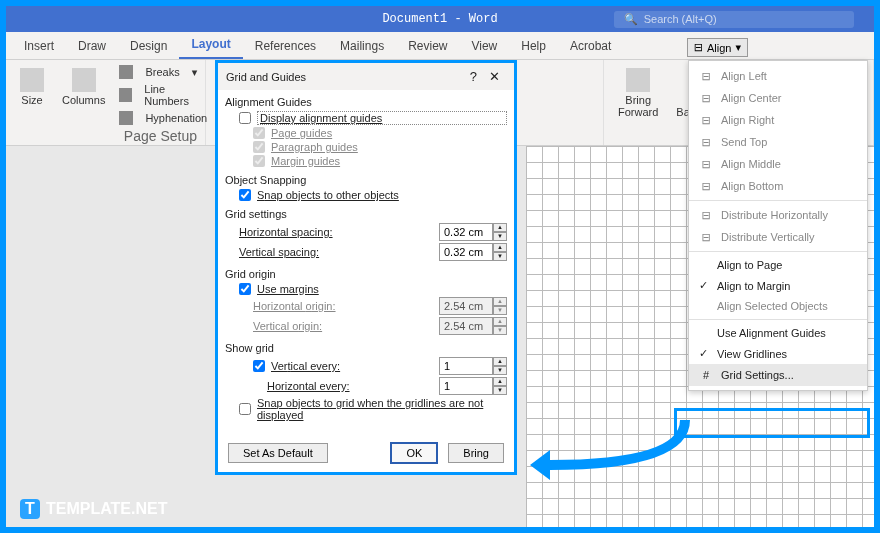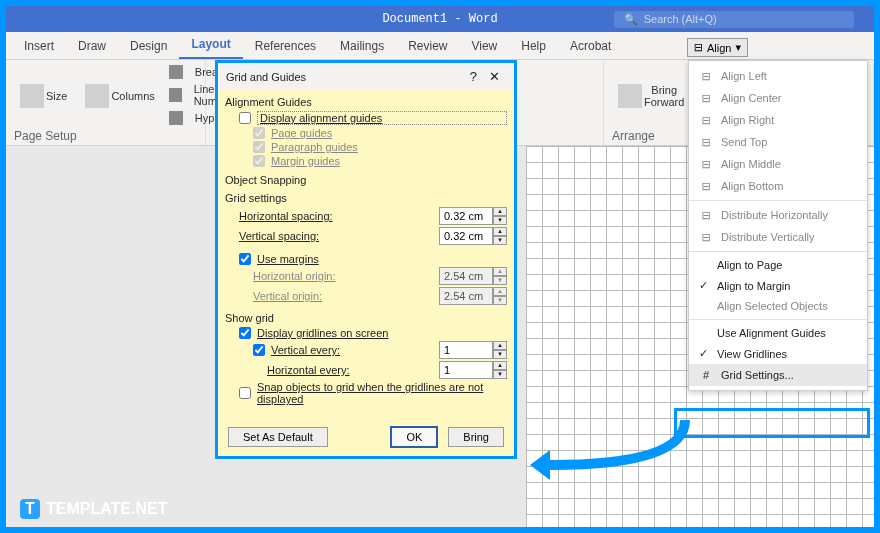--- a/index.html
+++ b/index.html
@@ -7,30 +7,30 @@
 .app { background: #fff; width: 100%; height: 100%; display: flex; flex-direction: column; position: relative; }
 .titlebar { background: #4170cf; color: #fff; height: 26px; display: flex; align-items: center; font-size: 12px; position: relative; }
 .titlebar .title { position: absolute; left: 50%; transform: translateX(-50%); font-family: Liberation Mono, monospace; }
 .searchbox { position: absolute; right: 20px; background: #5a84d6; border-radius: 3px; padding: 2px 10px; display: flex; align-items: center; gap: 6px; color: #cdd9f0; font-size: 11px; width: 240px; }
 .tabs { background: #f3f2f1; height: 28px; display: flex; align-items: flex-end; padding-left: 6px; border-bottom: 1px solid #d0d0d0; font-size: 12px; }
 .tabs .tab { padding: 6px 12px; color: #444; cursor: pointer; }
 .tabs .tab.active { border-bottom: 2px solid #4170cf; color: #4170cf; font-weight: 600; }
 .ribbon { background: #f3f2f1; height: 86px; display: flex; border-bottom: 1px solid #d0d0d0; font-size: 11px; color: #333; }
 .ribbon-group { display: flex; flex-direction: column; padding: 4px 8px 0 8px; border-right: 1px solid #e0e0e0; }
 .ribbon-group .controls { display: flex; gap: 6px; flex: 1; }
-.ribbon-group .label { text-align: left; font-size: 12px; color: #666; padding: 2px 0; }
-.bigbtn { display: flex; flex-direction: row; align-items: center; gap: 2px; padding: 4px 6px; cursor: pointer; }
+.ribbon-group .label { text-align: right; font-size: 14px; color: #666; padding: 2px 0; }
+.bigbtn { display: flex; flex-direction: column; align-items: center; gap: 2px; padding: 4px 6px; cursor: pointer; }
 .bigbtn .ic { width: 24px; height: 24px; background: #d0d0d0; }
 .smallbtn-list { display: flex; flex-direction: column; gap: 2px; }
 .smallbtn { display: flex; align-items: center; gap: 12px; padding: 1px 2px; font-size: 11px; cursor: pointer; }
 .smallbtn .ic { width: 14px; height: 14px; background: #888; }
 .doc-area { flex: 1; background: #e8e8e8; position: relative; }
 .grid-bg { position: absolute; left: 520px; top: 0; right: 0; bottom: 0; background-image: linear-gradient(#bbb 1px, transparent 1px), linear-gradient(90deg, #bbb 1px, transparent 1px); background-size: 16px 16px; background-color: #fff; }
 
-.dialog { position: absolute; left: 215px; top: 60px; width: 302px; background: #fef9c3; border: 3px solid #0096ff; font-size: 11px; color: #222; }
+.dialog { position: absolute; left: 215px; top: 60px; width: 302px; background: #ffffff; border: 3px solid #0096ff; font-size: 11px; color: #222; }
 .dialog-title { background: #f3f2f1; padding: 6px 8px; display: flex; align-items: center; font-weight: 400; }
 .dialog-title .t { flex: 1; }
 .dialog-title .help, .dialog-title .close { padding: 0 6px; cursor: pointer; font-size: 13px; }
 .dialog-body { padding: 6px 7px; }
 .sect { margin-bottom: 6px; }
 .sect-title { font-size: 11px; margin-bottom: 2px; }
 .row { display: flex; align-items: center; padding: 1px 0 1px 14px; gap: 6px; }
 .row.sub { padding-left: 28px; color: #888; }
 .row input[type=checkbox] { width: 12px; height: 12px; }
 .row .lbl { flex: 1; text-decoration: underline; }
@@ -232,20 +232,24 @@
           <input type="checkbox" checked="" disabled="" style="">
           <span class="lbl">Paragraph guides</span>
         </div>
       <div class="row sub">
           <input type="checkbox" checked="" disabled="" style="">
           <span class="lbl">Margin guides</span>
         </div>
     </div>
     <div class="sect">
       <div class="sect-title">Object Snapping</div>
+      <div class="row">
+          <input type="checkbox" checked="" style="">
+          <span class="lbl"><u>S</u>nap objects to other objects</span>
+        </div>
     </div>
     <div class="sect">
       <div class="sect-title">Grid settings</div>
       <div class="row">
           <span class="lbl">Hori<u>z</u>ontal spacing:</span>
           <div class="spin">
             <input value="0.32 cm" style="">
             <div class="arrows">
               <span>▲</span>
               <span>▼</span>
@@ -257,20 +261,21 @@
           <div class="spin">
             <input value="0.32 cm" style="">
             <div class="arrows">
               <span>▲</span>
               <span>▼</span>
             </div>
           </div>
         </div>
     </div>
     <div class="sect">
+      <div class="sect-title">Grid origin</div>
       <div class="row">
           <input type="checkbox" checked="" style="">
           <span class="lbl"><u>U</u>se margins</span>
         </div>
       <div class="row sub">
           <span class="lbl">Horizontal <u>o</u>rigin:</span>
           <div class="spin">
             <input disabled="" style="background: rgb(240, 240, 240);" value="2.54 cm">
             <div class="arrows">
               <span>▲</span>
@@ -284,24 +289,20 @@
             <input disabled="" style="background: rgb(240, 240, 240);" value="2.54 cm">
             <div class="arrows">
               <span>▲</span>
               <span>▼</span>
             </div>
           </div>
         </div>
     </div>
     <div class="sect">
       <div class="sect-title">Show grid</div>
-      <div class="row">
-          <input type="checkbox" checked="" style="">
-          <span class="lbl">Disp<u>l</u>ay gridlines on screen</span>
-        </div>
       <div class="row" style="padding-left:28px">
           <input type="checkbox" checked="" style="">
           <span class="lbl">Ver<u>t</u>ical every:</span>
           <div class="spin">
             <input value="1" style="">
             <div class="arrows">
               <span>▲</span>
               <span>▼</span>
             </div>
           </div>

